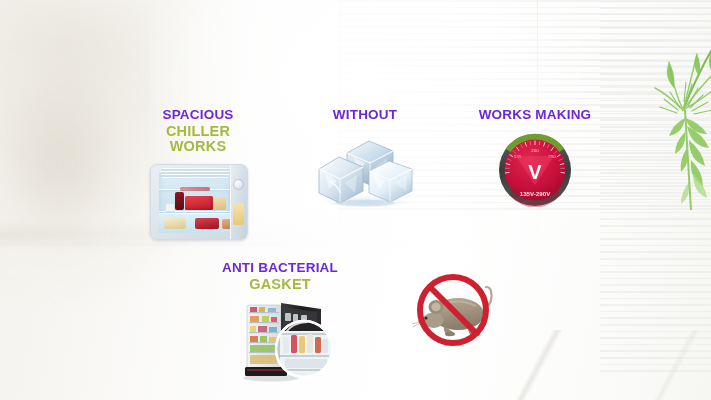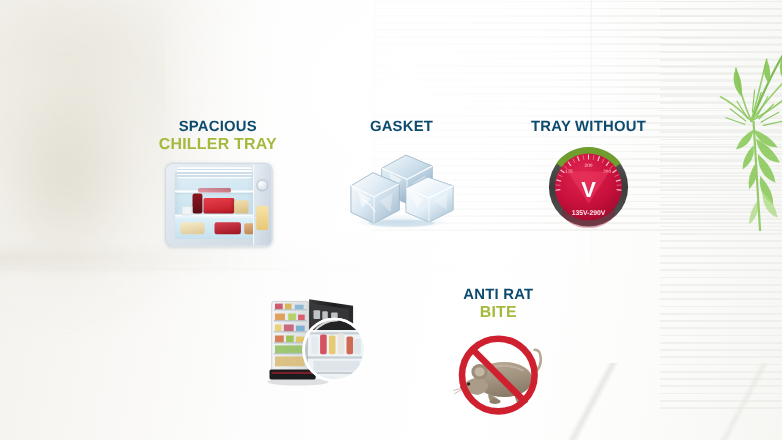--- a/index.html
+++ b/index.html
@@ -111,21 +111,21 @@
   
   .feature {
     position: absolute;
     text-align: center;
   }
   .caption { line-height: 1.08; user-select: none; }
   .cap-top {
     font-size: 13.5px;
     font-weight: 600;
     letter-spacing: 0.2px;
-    color: #0c4a6e;
+    color: #6d28d9;
   }
   .cap-bot {
     font-size: 14.5px;
     font-weight: 700;
     letter-spacing: 0.2px;
     color: #a6b93f;
     margin-top: 1px;
   }
   .art {
     margin: 0 auto;
@@ -244,21 +244,21 @@
     <g fill="#a6d878" opacity="0.75">
       <path d="M88 160 q 12 10 14 24 q -14 -6 -14 -24z"></path>
       <path d="M84 168 q -8 10 -8 22 q 10 -8 8 -22z"></path>
     </g>
     <path d="M80 96 C 82 130, 84 164, 86 196" stroke="#8cc95e" stroke-width="2" fill="none"></path>
   </svg>
 
   <div class="feature" style="left:139px; top:108px; width:118px;">
     <div class="caption">
       <div class="cap-top">SPACIOUS</div>
-      <div class="cap-bot">CHILLER TRAY</div>
+      <div class="cap-bot">CHILLER WORKS</div>
     </div>
     <div class="art" style="width:96px; margin-top:9px;">
       <div class="fridge-box">
         <div class="fridge-inner"></div>
         <div class="fridge-vents"></div>
         <div class="fridge-shelf" style="top:24px;"></div>
         <div class="fridge-shelf" style="top:46px;"></div>
 
         <div class="pkg" style="left:24px; top:27px; width:9px; height:18px; background:linear-gradient(180deg,#8c1620,#5d0d15); border-radius:2px;"></div>
         <div class="pkg" style="left:34px; top:31px; width:28px; height:14px; background:linear-gradient(170deg,#e8414c,#c01a27); box-shadow:inset -2px -2px 3px rgba(0,0,0,.15);"></div>
@@ -274,21 +274,21 @@
         <div class="fridge-door">
           <div class="knob"></div>
           <div style="position:absolute; left:2px; top:38px; width:11px; height:22px; background:linear-gradient(180deg,#f7e3a8,#e8c878); border-radius:2px;"></div>
         </div>
       </div>
     </div>
   </div>
 
   <div class="feature" style="left:306px; top:108px; width:118px;">
     <div class="caption">
-      <div class="cap-top">GASKET</div>
+      <div class="cap-top">WITHOUT</div>
     </div>
     <div class="art ice" style="margin-top:8px;">
       <svg viewBox="0 0 104 78" width="104" height="78">
         <defs>
           <linearGradient id="icA" x1="0" y1="0" x2="1" y2="1">
             <stop offset="0" stop-color="#ffffff"></stop>
             <stop offset="0.45" stop-color="#dce9f3"></stop>
             <stop offset="1" stop-color="#9fb9cd"></stop>
           </linearGradient>
           <linearGradient id="icB" x1="0" y1="0" x2="0.7" y2="1">
@@ -332,21 +332,21 @@
           <path d="M60 44 L72 50 L66 58 Z" fill="#ffffff" opacity="0.5"></path>
           <path d="M82 52 L94 44 L93 60 Z" fill="#ffffff" opacity="0.3"></path>
         </g>
         <ellipse cx="52" cy="72" rx="30" ry="3.2" fill="#bcd4e3" opacity="0.5"></ellipse>
       </svg>
     </div>
   </div>
 
   <div class="feature" style="left:472px; top:108px; width:126px;">
     <div class="caption">
-      <div class="cap-top">TRAY WITHOUT</div>
+      <div class="cap-top">WORKS MAKING</div>
     </div>
     <div class="art gauge" style="margin-top:10px;">
       <svg viewBox="0 0 74 74" width="74" height="74">
         <defs>
           <linearGradient id="ring" x1="0" y1="0" x2="0" y2="1">
             <stop offset="0" stop-color="#5f5f5f"></stop>
             <stop offset="0.5" stop-color="#3c3c3c"></stop>
             <stop offset="1" stop-color="#565656"></stop>
           </linearGradient>
           <radialGradient id="face" cx="0.42" cy="0.3" r="0.78">
@@ -394,20 +394,24 @@
 
         <text x="37" y="46" fill="#ffffff" font-family="Liberation Sans, sans-serif" font-size="20" font-weight="700" text-anchor="middle">V</text>
 
         <path d="M 13 56 A 30.5 30.5 0 0 0 61 56 L 61 63 A 30.5 30.5 0 0 1 13 63 Z" fill="#9d0a2c" opacity="0.35"></path>
         <text x="37" y="62.5" fill="#ffe3ea" font-family="Liberation Sans, sans-serif" font-size="6.2" font-weight="700" text-anchor="middle">135V-290V</text>
       </svg>
     </div>
   </div>
 
   <div class="feature" style="left:216px; top:261px; width:128px;">
+    <div class="caption">
+      <div class="cap-top">ANTI BACTERIAL</div>
+      <div class="cap-bot">GASKET</div>
+    </div>
     <div class="art gasket" style="margin-top:7px;">
       <svg viewBox="0 0 110 84" width="110" height="84">
         <defs>
           <linearGradient id="doorG" x1="0" y1="0" x2="1" y2="0.4">
             <stop offset="0" stop-color="#3a3a3c"></stop>
             <stop offset="0.5" stop-color="#1d1d1f"></stop>
             <stop offset="1" stop-color="#2e2e30"></stop>
           </linearGradient>
           <linearGradient id="cabG" x1="0" y1="0" x2="1" y2="0">
             <stop offset="0" stop-color="#f2f4f5"></stop>
@@ -483,24 +487,20 @@
             <rect x="51" y="22" width="4" height="56" fill="#9aa3a8" opacity="0.55"></rect>
           </g>
           <circle cx="79" cy="50" r="28" fill="none" stroke="#ffffff" stroke-width="2.4"></circle>
           <path d="M60 34 a 28 28 0 0 1 22 -11" stroke="#ffffff" stroke-width="2" fill="none" opacity="0.8"></path>
         </g>
       </svg>
     </div>
   </div>
 
   <div class="feature" style="left:398px; top:261px; width:110px;">
-    <div class="caption">
-      <div class="cap-top">ANTI RAT</div>
-      <div class="cap-bot">BITE</div>
-    </div>
     <div class="art rat" style="margin-top:9px;">
       <svg viewBox="0 0 86 80" width="86" height="80">
         <defs>
           <linearGradient id="ratG" x1="0" y1="0" x2="0.3" y2="1">
             <stop offset="0" stop-color="#b9ab97"></stop>
             <stop offset="0.55" stop-color="#a2937f"></stop>
             <stop offset="1" stop-color="#8a7c69"></stop>
           </linearGradient>
         </defs>
 

